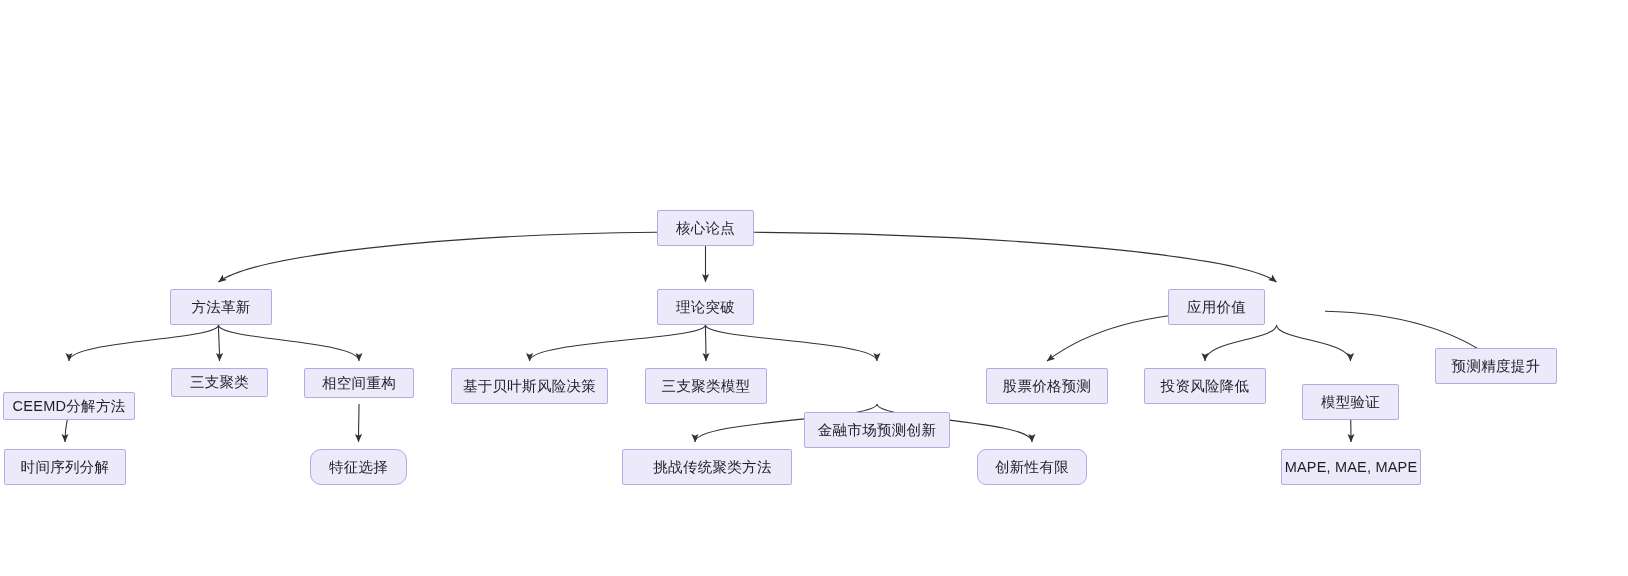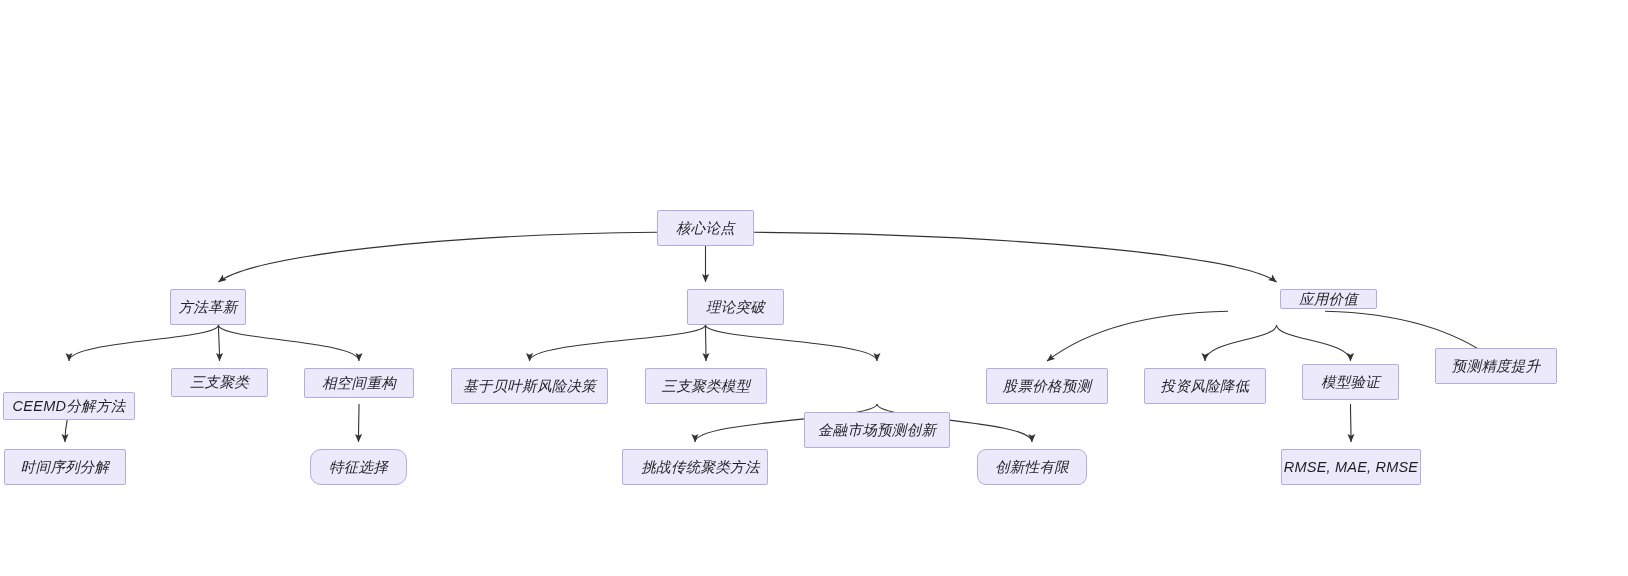--- a/index.html
+++ b/index.html
@@ -39,21 +39,20 @@
     color: #1f1f23;
     font-size: 14.5px;
     line-height: 1;
     letter-spacing: 0.3px;
     white-space: nowrap;
     user-select: none;
   }
   .node-label {
     display: block;
     padding: 0 2px;
-    font-style: italic;
   }
   .node.latin .node-label {
     letter-spacing: 0.2px;
   }
 </style>
 </head>
 <body>
 
 <div id="diagram-root">
   <svg id="edge-layer" viewBox="0 0 1628 576" width="1628" height="576" xmlns="http://www.w3.org/2000/svg">
@@ -80,27 +79,27 @@
         <path d="M359,404 C359,419.96 358.5,419.96 358.5,442" fill="none" stroke="#333333" stroke-width="1.1" marker-end="url(#arrowhead)"></path>
         <path d="M877,404 C877,419.96 695,419.96 695,442" fill="none" stroke="#333333" stroke-width="1.1" marker-end="url(#arrowhead)"></path>
         <path d="M877,404 C877,419.96 1032,419.96 1032,442" fill="none" stroke="#333333" stroke-width="1.1" marker-end="url(#arrowhead)"></path>
         <path d="M1350.5,404 C1350.5,419.96 1351,419.96 1351,442" fill="none" stroke="#333333" stroke-width="1.1" marker-end="url(#arrowhead)"></path>
       </g>
   </svg>
   <div id="node-group">
       <div class="node" style="left: 657px; top: 210px; width: 97px; height: 36px;">
         <span class="node-label">核心论点</span>
       </div>
-      <div class="node" style="left: 170px; top: 289px; width: 76px; height: 36px;">
+      <div class="node" style="left: 170px; top: 289px; width: 102px; height: 36px;">
         <span class="node-label">方法革新</span>
       </div>
-      <div class="node" style="left: 657px; top: 289px; width: 97px; height: 36px; margin-left: 30px;">
+      <div class="node" style="left: 657px; top: 289px; width: 97px; height: 36px;">
         <span class="node-label">理论突破</span>
       </div>
-      <div class="node" style="left: 1280px; top: 289px; width: 97px; height: 20px;">
+      <div class="node" style="left: 1168px; top: 289px; width: 97px; height: 36px;">
         <span class="node-label">应用价值</span>
       </div>
       <div class="node" style="left: 3px; top: 368px; width: 132px; height: 28px; margin-top: 24px;">
         <span class="node-label">CEEMD分解方法</span>
       </div>
       <div class="node" style="left: 171px; top: 368px; width: 97px; height: 29px;">
         <span class="node-label">三支聚类</span>
       </div>
       <div class="node" style="left: 304px; top: 368px; width: 110px; height: 30px;">
         <span class="node-label">相空间重构</span>
@@ -113,35 +112,35 @@
       </div>
       <div class="node" style="left: 804px; top: 368px; width: 146px; height: 36px; margin-top: 44px;">
         <span class="node-label">金融市场预测创新</span>
       </div>
       <div class="node" style="left: 986px; top: 368px; width: 122px; height: 36px;">
         <span class="node-label">股票价格预测</span>
       </div>
       <div class="node" style="left: 1144px; top: 368px; width: 122px; height: 36px; align-items: center;">
         <span class="node-label">投资风险降低</span>
       </div>
-      <div class="node" style="left: 1302px; top: 364px; width: 97px; height: 36px;">
+      <div class="node" style="left: 1302px; top: 384px; width: 97px; height: 36px;">
         <span class="node-label">模型验证</span>
       </div>
       <div class="node" style="left: 1435px; top: 348px; width: 122px; height: 36px;">
         <span class="node-label">预测精度提升</span>
       </div>
       <div class="node" style="left: 4px; top: 449px; width: 122px; height: 36px;">
         <span class="node-label">时间序列分解</span>
       </div>
       <div class="node" style="left: 310px; top: 449px; width: 97px; height: 36px; border-radius: 11px;">
         <span class="node-label">特征选择</span>
       </div>
-      <div class="node" style="left: 622px; top: 449px; width: 146px; height: 36px; padding-left: 11px;">
+      <div class="node" style="left: 622px; top: 449px; width: 170px; height: 36px; padding-left: 11px;">
         <span class="node-label">挑战传统聚类方法</span>
       </div>
       <div class="node" style="left: 977px; top: 449px; width: 110px; height: 36px; border-radius: 9px;">
         <span class="node-label">创新性有限</span>
       </div>
       <div class="node latin" style="left: 1281px; top: 449px; width: 140px; height: 36px;">
-        <span class="node-label">RMSE, MAE, RMSE</span>
+        <span class="node-label">MAPE, MAE, MAPE</span>
       </div>
     </div>
 </div>
 
 </body></html>

